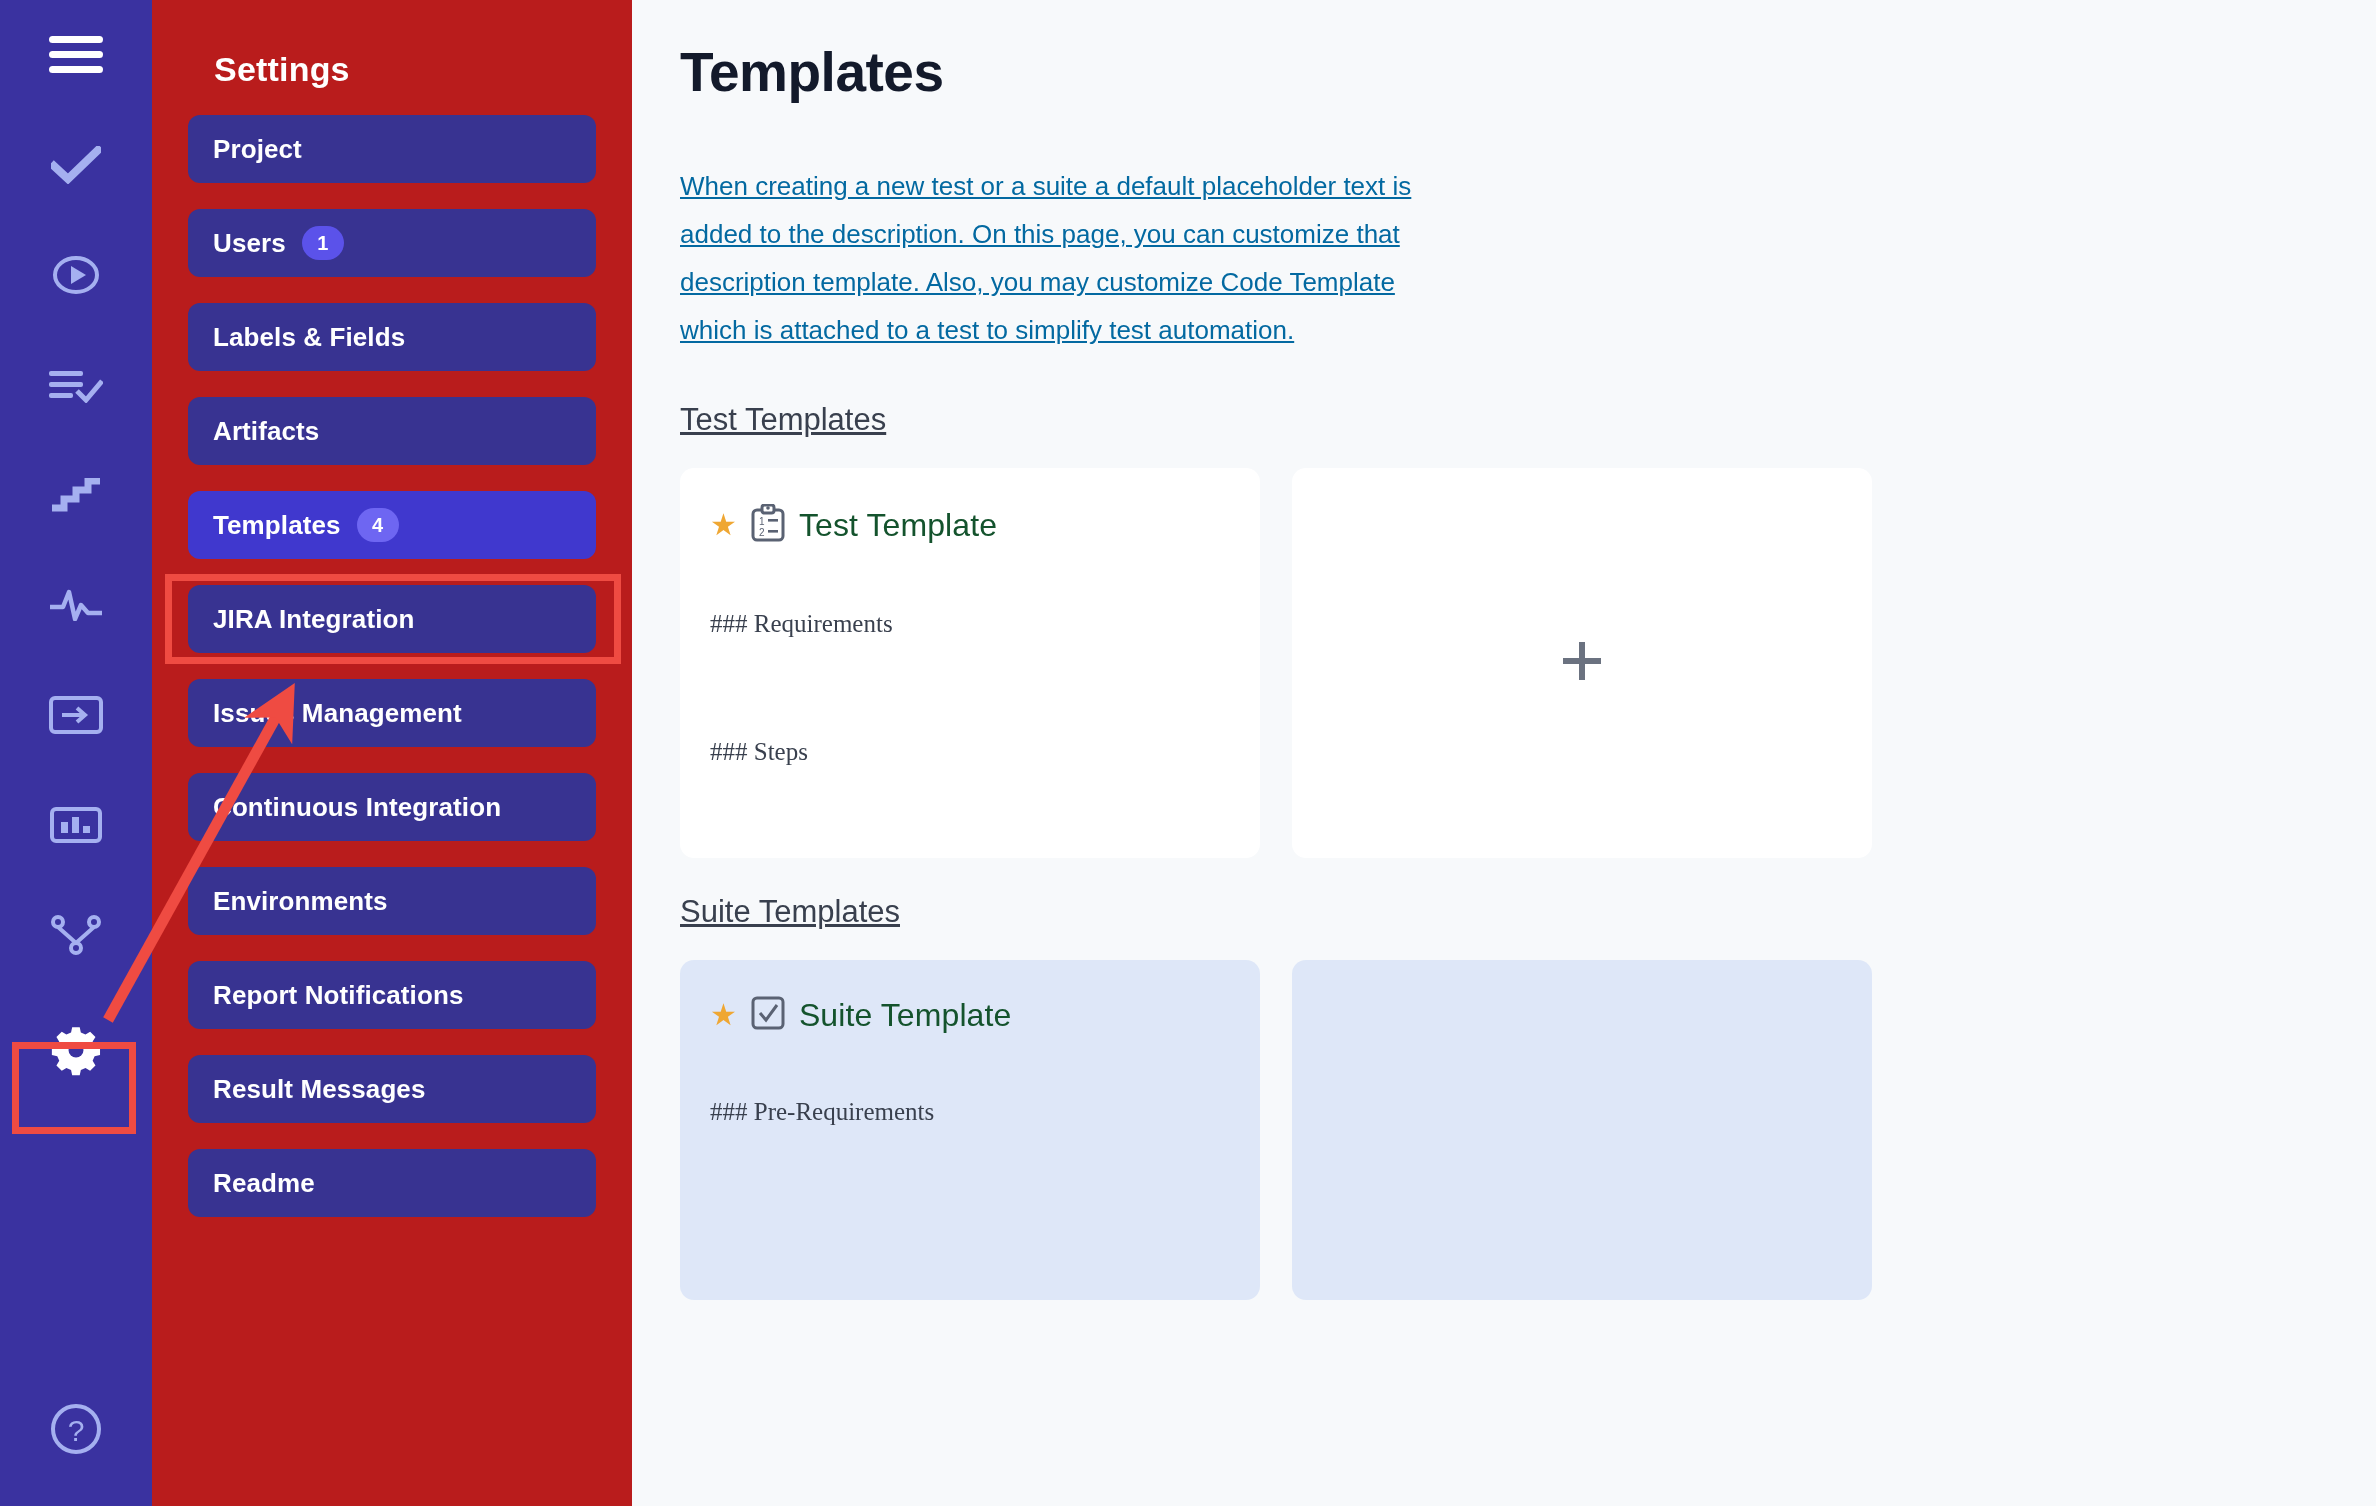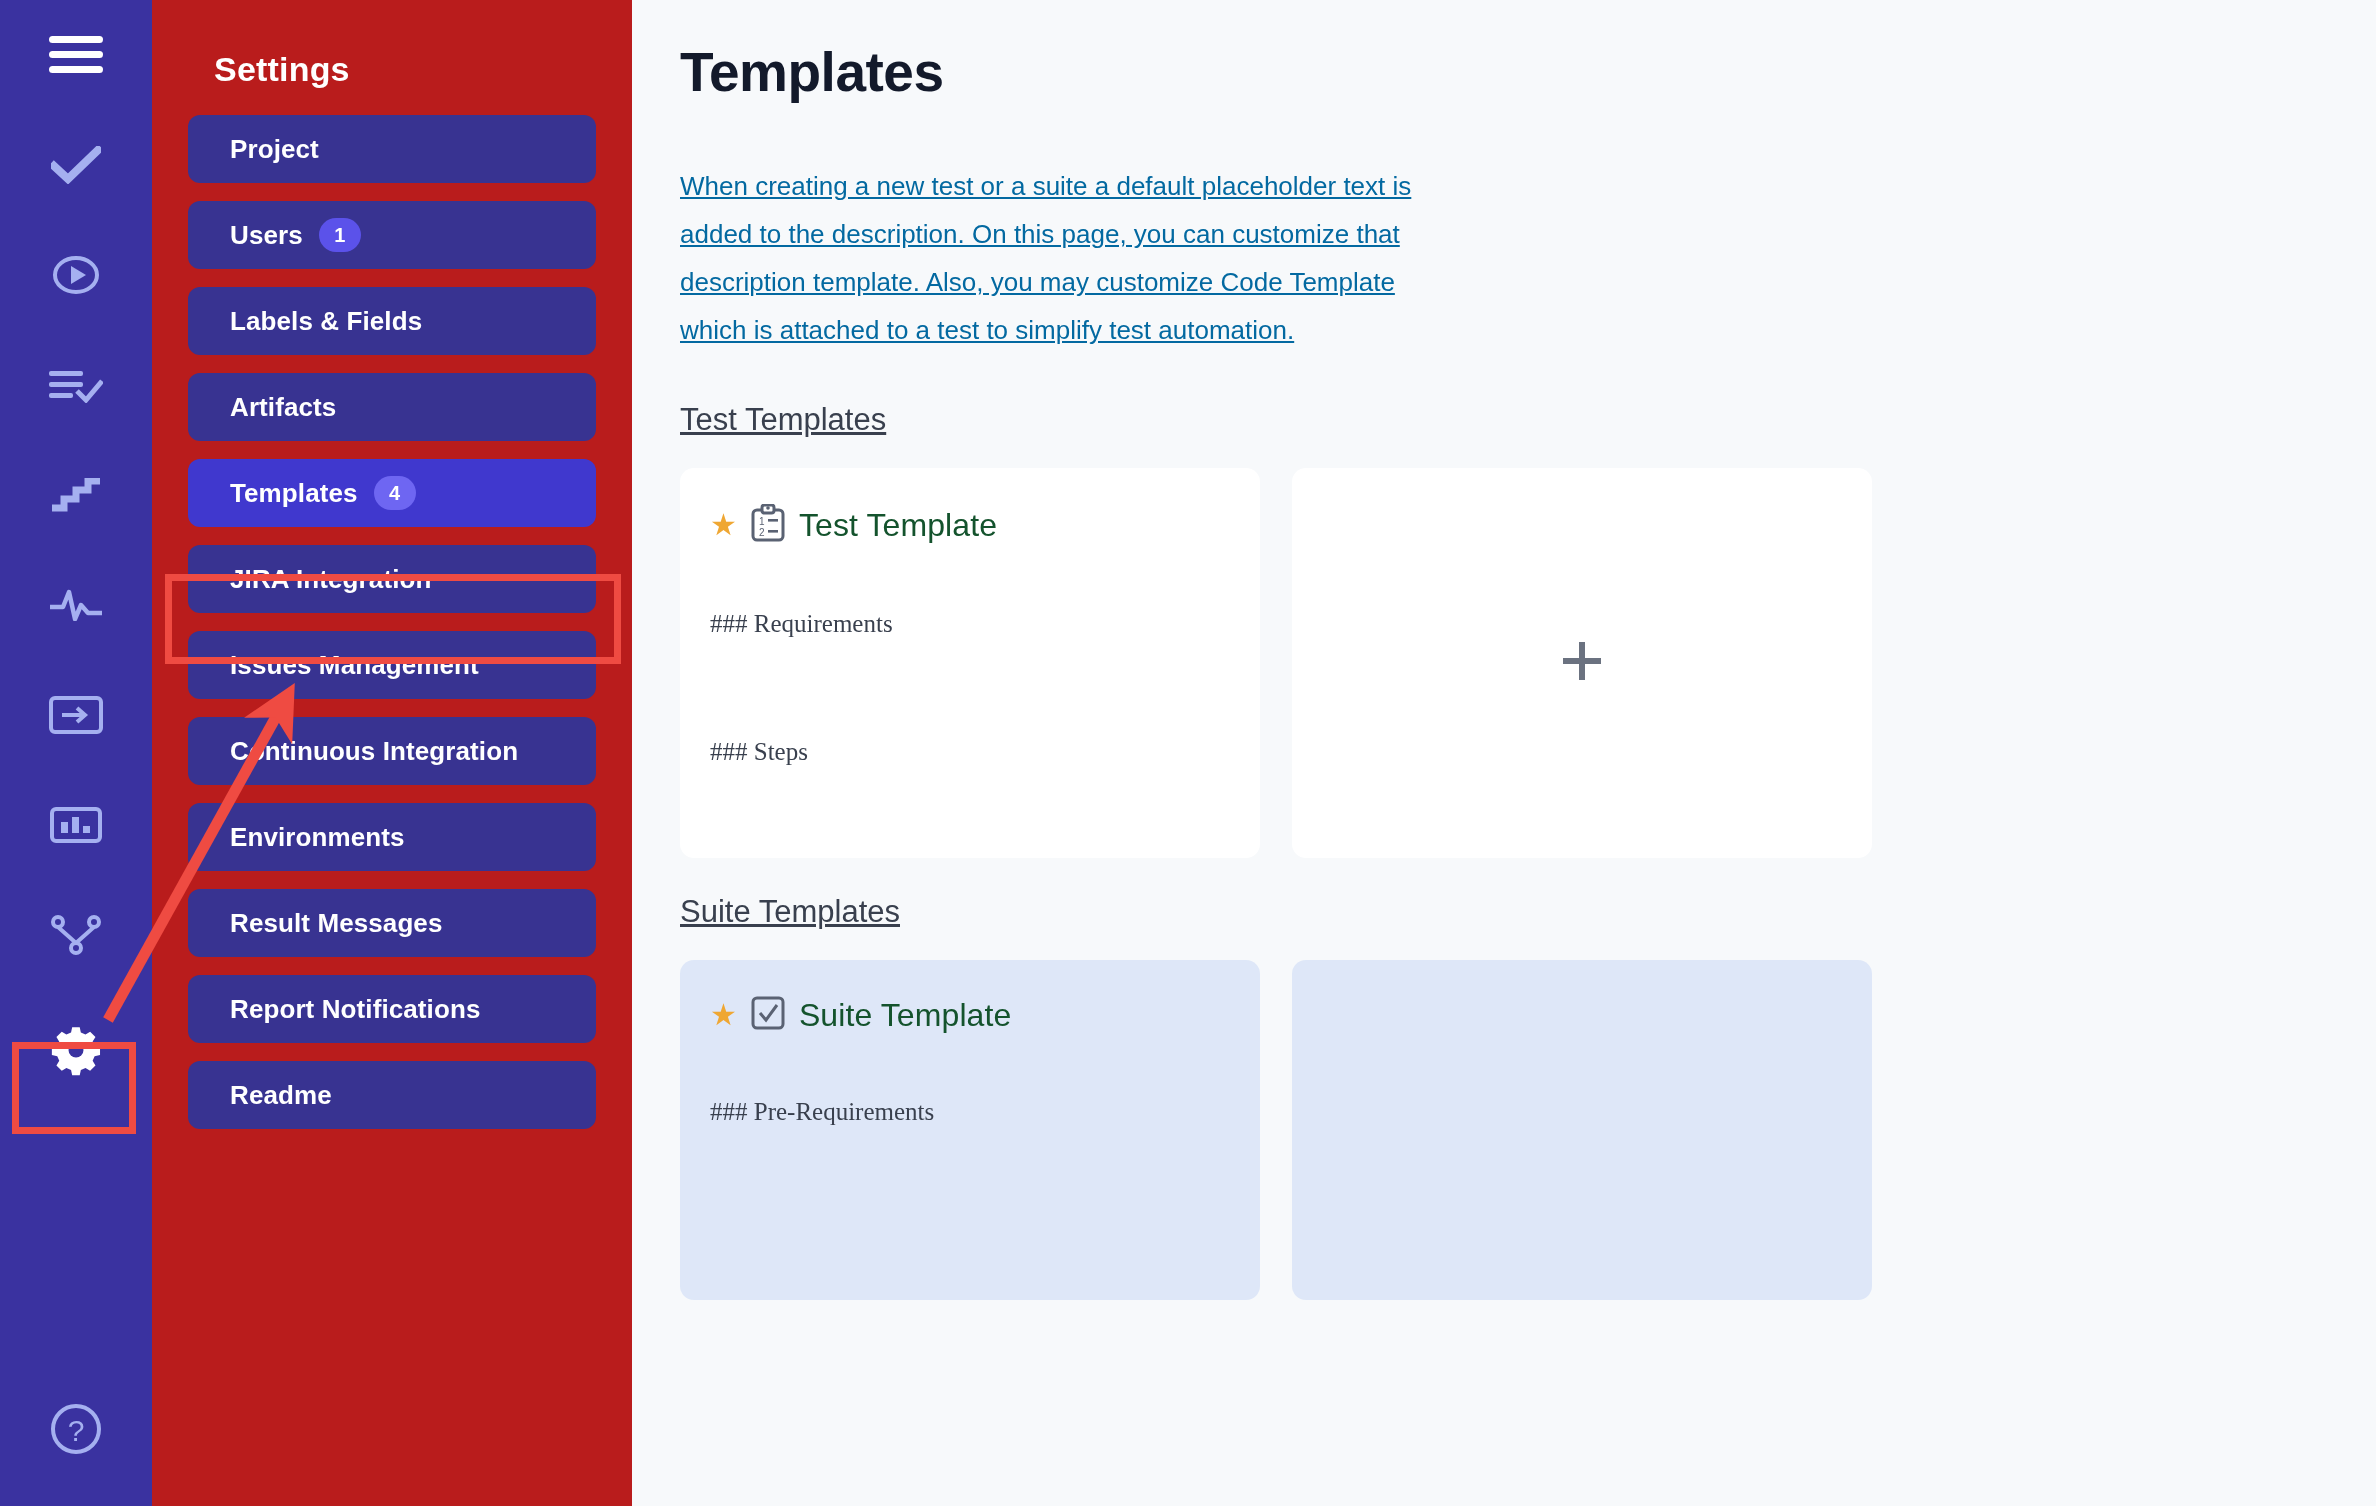--- a/index.html
+++ b/index.html
@@ -50,22 +50,22 @@
     font-weight: bold;
     letter-spacing: .2px;
     padding: 50px 0 26px 26px;
   }
   .nav-item {
     height: 68px;
     border-radius: 12px;
     background: #383391;
     display: flex;
     align-items: center;
-    padding-left: 42px;
-    margin-bottom: 18px;
+    padding-left: 25px;
+    margin-bottom: 26px;
     color: #FFFFFF;
     font-size: 26px;
     font-weight: bold;
     letter-spacing: .1px;
   }
   .nav-item.active { background: #4038CE; }
   .nav-badge {
     display: inline-flex;
     align-items: center;
     justify-content: center;
@@ -286,24 +286,24 @@
         <div class="nav-item">
           <span>Issues Management</span>
         </div>
         <div class="nav-item">
           <span>Continuous Integration</span>
         </div>
         <div class="nav-item">
           <span>Environments</span>
         </div>
         <div class="nav-item">
+          <span>Report Notifications</span>
+        </div>
+        <div class="nav-item">
           <span>Result Messages</span>
-        </div>
-        <div class="nav-item">
-          <span>Report Notifications</span>
         </div>
         <div class="nav-item">
           <span>Readme</span>
         </div>
       </div>
   </div>
 
   <div class="main">
 
     <div class="page-title">Templates</div>

